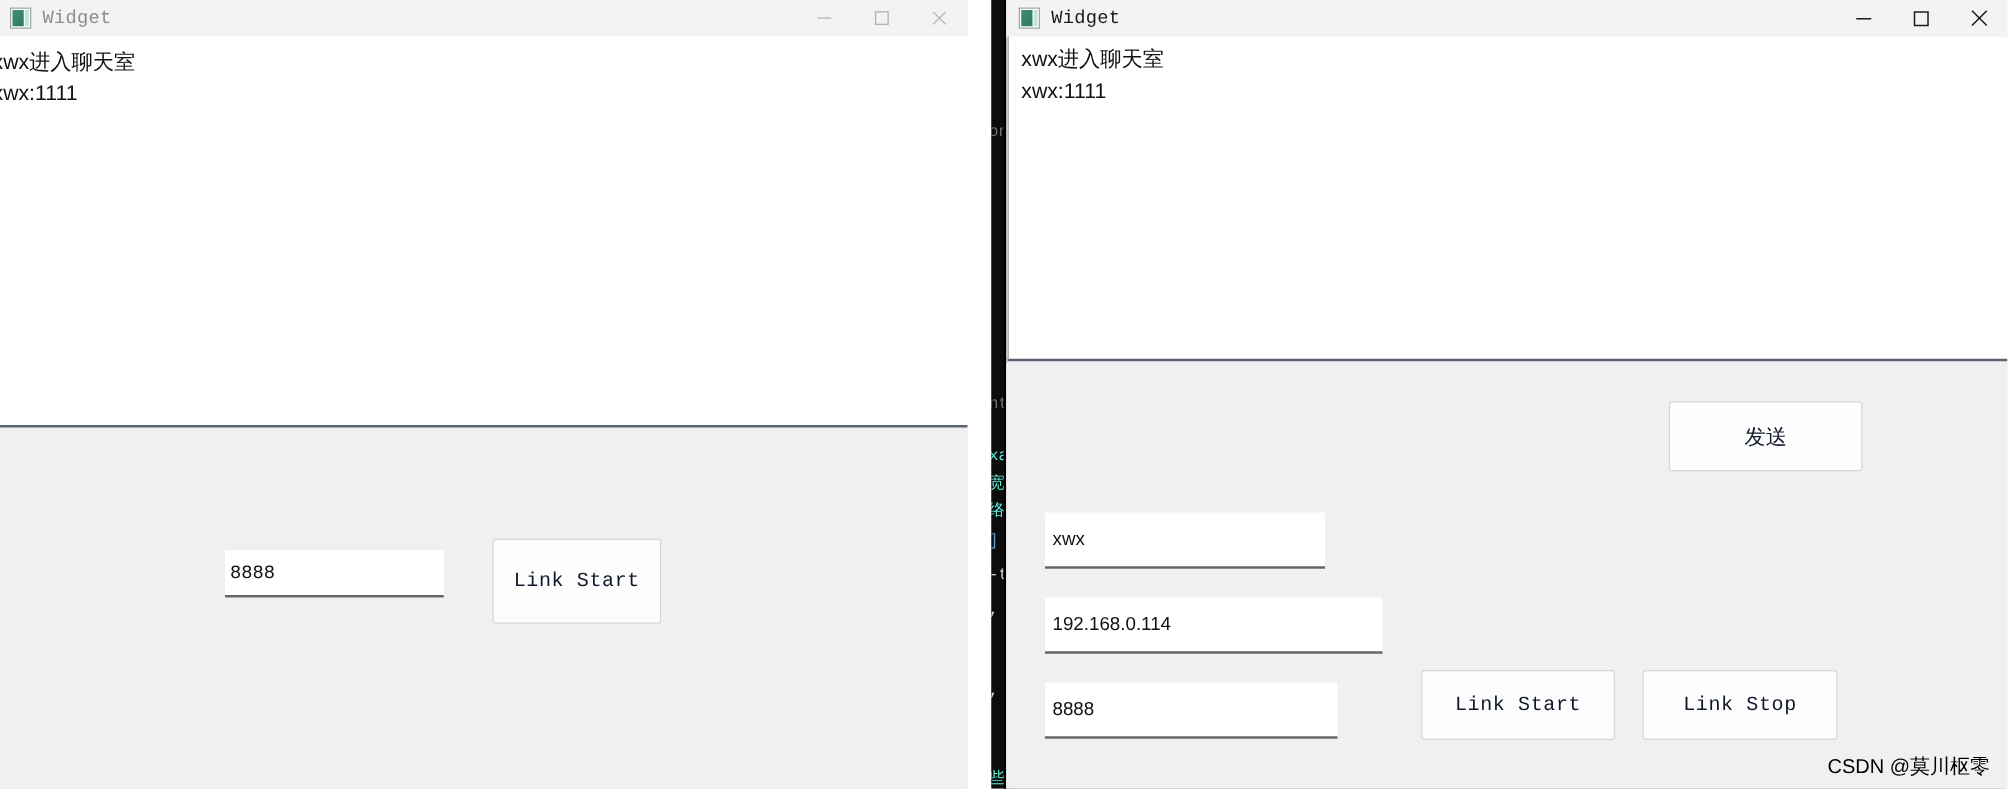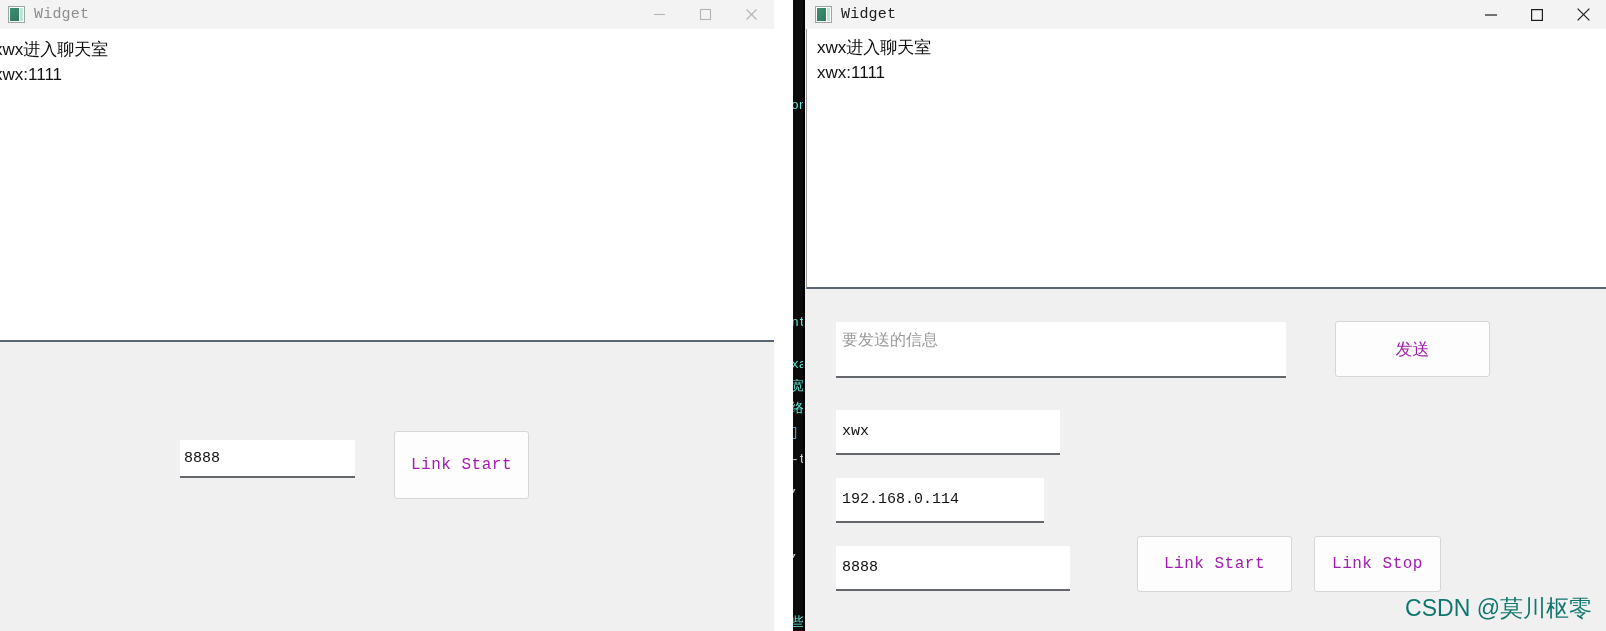--- a/index.html
+++ b/index.html
@@ -31,21 +31,21 @@
     font-family: "Liberation Mono", monospace;
     font-size: 13px;
     line-height: 15px;
     white-space: nowrap;
   }
   .editor-strip .code-line {
     position: absolute;
     left: -2px;
     color: #5eead4;
   }
-  .editor-strip .code-line.dim { color: #5eead4; }
+  .editor-strip .code-line.dim { color: #737373; }
   .editor-strip .code-line.punct { color: #d4d4d4; }
   .editor-strip .code-line.kw { color: #569cd6; }
 
   
   .win {
     position: absolute;
     background: #f0f0f0;
     box-sizing: border-box;
   }
   .titlebar {
@@ -157,21 +157,21 @@
   }
 
   .btn {
     position: absolute;
     background: #fdfdfd;
     border: 1px solid #d6d6d6;
     border-radius: 3px;
     box-sizing: border-box;
     font-family: "Liberation Mono", monospace;
     font-size: 16px;
-    color: #a21caf;
+    color: #0f172a;
     display: flex;
     align-items: center;
     justify-content: center;
     cursor: default;
     letter-spacing: 0.5px;
   }
   #btn-link-start-left {
     left: 396px;
     top: 431px;
     width: 135px;
@@ -245,40 +245,40 @@
     font-size: 17px;
     letter-spacing: 0;
   }
 
   .field {
     position: absolute;
     background: #ffffff;
     border: none;
     border-bottom: 2px solid #63676b;
     box-sizing: border-box;
-    font-family: Liberation Mono, monospace;
+    font-family: Liberation Sans, sans-serif;
     font-size: 15px;
     color: #121212;
     padding: 0 0 0 6px;
     outline: none;
   }
   #field-name { left: 31px; top: 119px; width: 224px; height: 45px; }
-  #field-ip   { left: 31px; top: 187px; width: 208px; height: 45px; }
+  #field-ip   { left: 31px; top: 187px; width: 270px; height: 45px; }
   #field-port { left: 31px; top: 255px; width: 234px; height: 45px; }
 
   #btn-link-start-right { left: 332px; top: 245px; width: 155px; height: 56px; }
-  #btn-link-stop-right  { left: 509px; top: 245px; width: 127px; height: 56px; }
+  #btn-link-stop-right  { left: 509px; top: 245px; width: 156px; height: 56px; }
 
   
   .watermark {
     position: absolute;
     right: 14px;
     bottom: 7px;
-    font-size: 23px;
-    color: #0f766e;
+    font-size: 16px;
+    color: #000000;
     font-family: "Liberation Sans", sans-serif;
     white-space: nowrap;
     pointer-events: none;
   }
 </style>
 </head>
 <body>
 
 <div id="root">
 
@@ -365,21 +365,20 @@
       </div>
     </div>
 
     <div class="chatbox">
       <div class="chat-line">xwx进入聊天室</div>
       <div class="chat-line">xwx:1111</div>
     </div>
 
     <div class="lower">
 
-      <textarea class="msg-area" placeholder="要发送的信息" style=""></textarea>
 
       <div class="btn" id="btn-send">发送</div>
 
       <input class="field" id="field-name" type="text" value="xwx" style="">
 
       <input class="field" id="field-ip" type="text" value="192.168.0.114" style="">
 
       <input class="field" id="field-port" type="text" value="8888" style="">
 
       <div class="btn" id="btn-link-start-right">Link Start</div>

